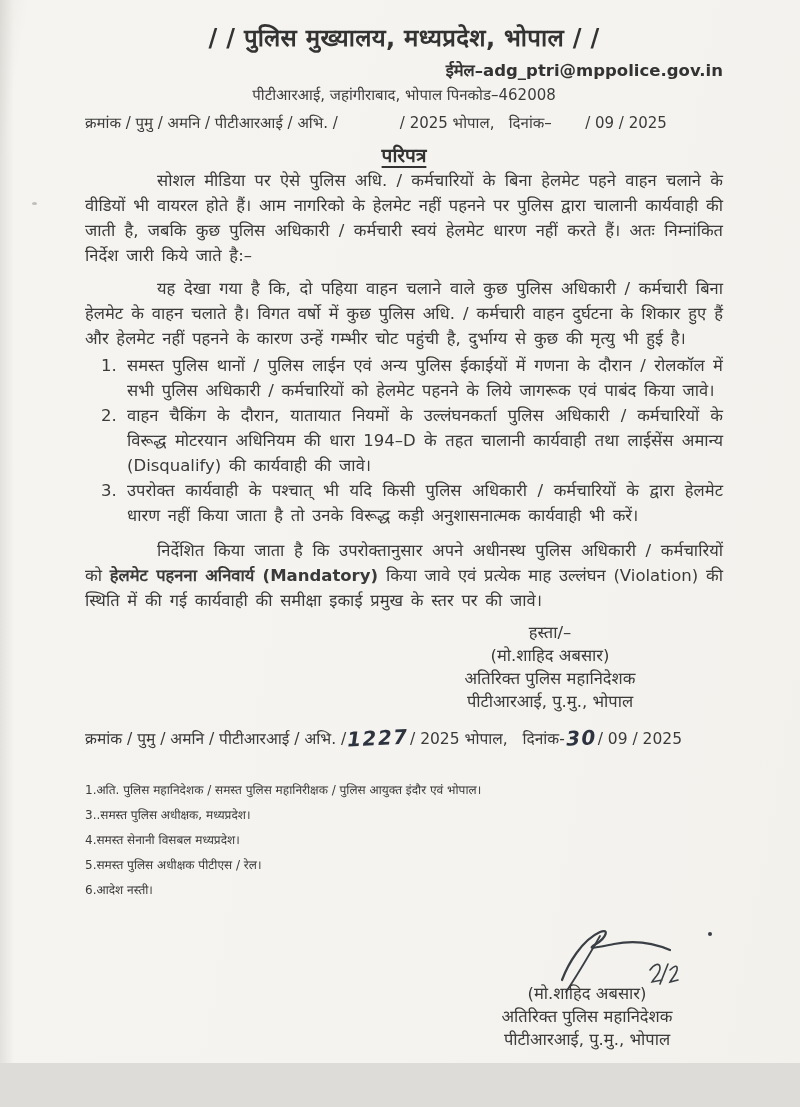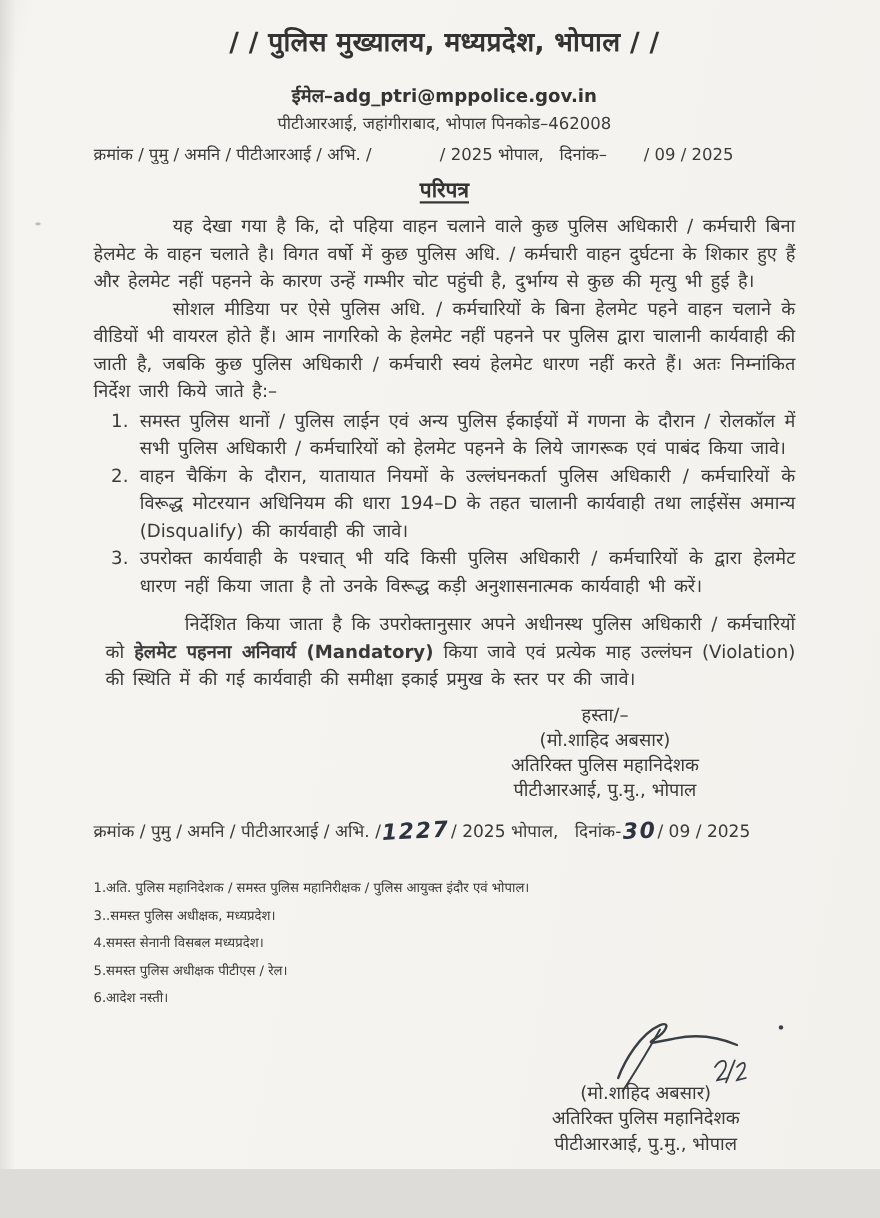--- a/index.html
+++ b/index.html
@@ -42,22 +42,23 @@
   .center { text-align: center; }
   .org-title {
     font-size: 24px;
     font-weight: 700;
     letter-spacing: 0.3px;
     color: #333;
   }
   .email-line {
     font-size: 16.5px;
     font-weight: 700;
-    margin-top: 22px;
-    color: #333;
+    margin-top: 5px;
+    color: #333;
+    text-align: right;
   }
   .address-line {
     font-size: 15px;
     margin-top: 3px;
     color: #3c3c3c;
   }
   .ref-line {
     font-size: 15px;
     margin-top: 8px;
     white-space: pre;
@@ -97,21 +98,21 @@
   }
   .directive-num {
     flex: 0 0 26px;
     text-align: left;
   }
   .directive-text {
     flex: 1;
     text-align: justify;
     word-spacing: 2.5px;
   }
-  .para-mid { margin-top: 10px; margin-left: 11px; }
+  .para-mid { margin-top: 10px; }
   .approved-note {
     margin-top: 22px;
     font-size: 16.5px;
   }
   .sign-block-1 {
     width: 310px;
     margin: 8px 18px 0 auto;
     text-align: center;
     font-size: 16.5px;
     line-height: 23px;
@@ -170,22 +171,22 @@
 
     <div class="center org-title">/ / पुलिस मुख्यालय, मध्यप्रदेश, भोपाल / /</div>
     <div class="center email-line">ईमेल–adg_ptri@mppolice.gov.in</div>
     <div class="center address-line">पीटीआरआई, जहांगीराबाद, भोपाल पिनकोड–462008</div>
     <div class="ref-line">क्रमांक / पुमु / अमनि / पीटीआरआई / अभि. /             / 2025 भोपाल,   दिनांक–       / 09 / 2025</div>
 
     <div class="doc-heading">
       <span>परिपत्र</span>
     </div>
 
+    <p class="para indent">सोशल मीडिया पर ऐसे पुलिस अधि. / कर्मचारियों के बिना हेलमेट पहने वाहन चलाने के वीडियों भी वायरल होते हैं। आम नागरिको के हेलमेट नहीं पहनने पर पुलिस द्वारा चालानी कार्यवाही की जाती है, जबकि कुछ पुलिस अधिकारी / कर्मचारी स्वयं हेलमेट धारण नहीं करते हैं। अतः निम्नांकित निर्देश जारी किये जाते है:–</p>
     <p class="para indent para-first">यह देखा गया है कि, दो पहिया वाहन चलाने वाले कुछ पुलिस अधिकारी / कर्मचारी बिना हेलमेट के वाहन चलाते है। विगत वर्षो में कुछ पुलिस अधि. / कर्मचारी वाहन दुर्घटना के शिकार हुए हैं और हेलमेट नहीं पहनने के कारण उन्हें गम्भीर चोट पहुंची है, दुर्भाग्य से कुछ की मृत्यु भी हुई है।</p>
-    <p class="para indent">सोशल मीडिया पर ऐसे पुलिस अधि. / कर्मचारियों के बिना हेलमेट पहने वाहन चलाने के वीडियों भी वायरल होते हैं। आम नागरिको के हेलमेट नहीं पहनने पर पुलिस द्वारा चालानी कार्यवाही की जाती है, जबकि कुछ पुलिस अधिकारी / कर्मचारी स्वयं हेलमेट धारण नहीं करते हैं। अतः निम्नांकित निर्देश जारी किये जाते है:–</p>
 
     <div class="directive-list">
       <div class="directive-item">
         <span class="directive-num">1.</span>
         <span class="directive-text">समस्त पुलिस थानों / पुलिस लाईन एवं अन्य पुलिस ईकाईयों में गणना के दौरान / रोलकॉल में सभी पुलिस अधिकारी / कर्मचारियों को हेलमेट पहनने के लिये जागरूक एवं पाबंद किया जावे।</span>
       </div>
       <div class="directive-item">
         <span class="directive-num">2.</span>
         <span class="directive-text">वाहन चैकिंग के दौरान, यातायात नियमों के उल्लंघनकर्ता पुलिस अधिकारी / कर्मचारियों के विरूद्ध मोटरयान अधिनियम की धारा 194–D के तहत चालानी कार्यवाही तथा लाईसेंस अमान्य (Disqualify) की कार्यवाही की जावे।</span>
       </div>

